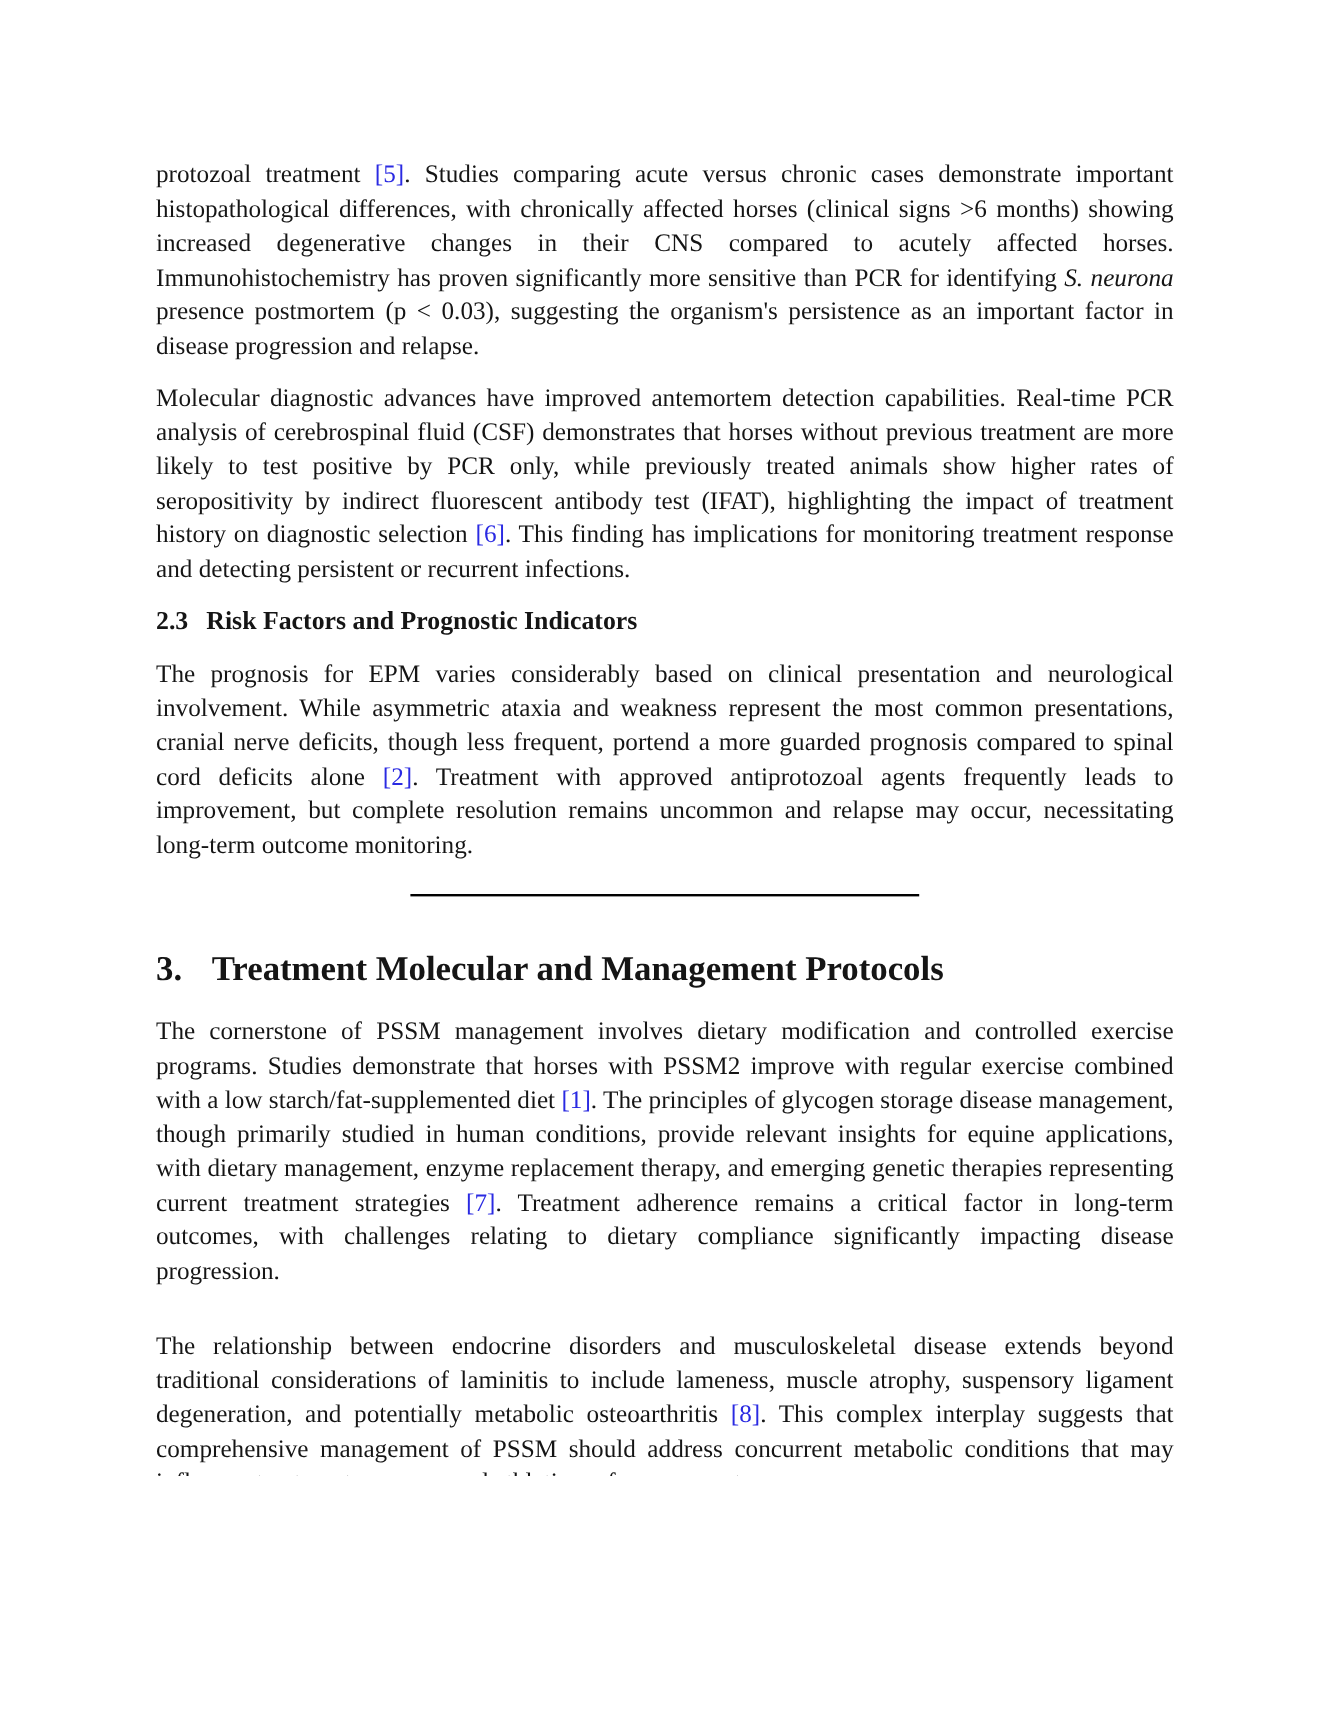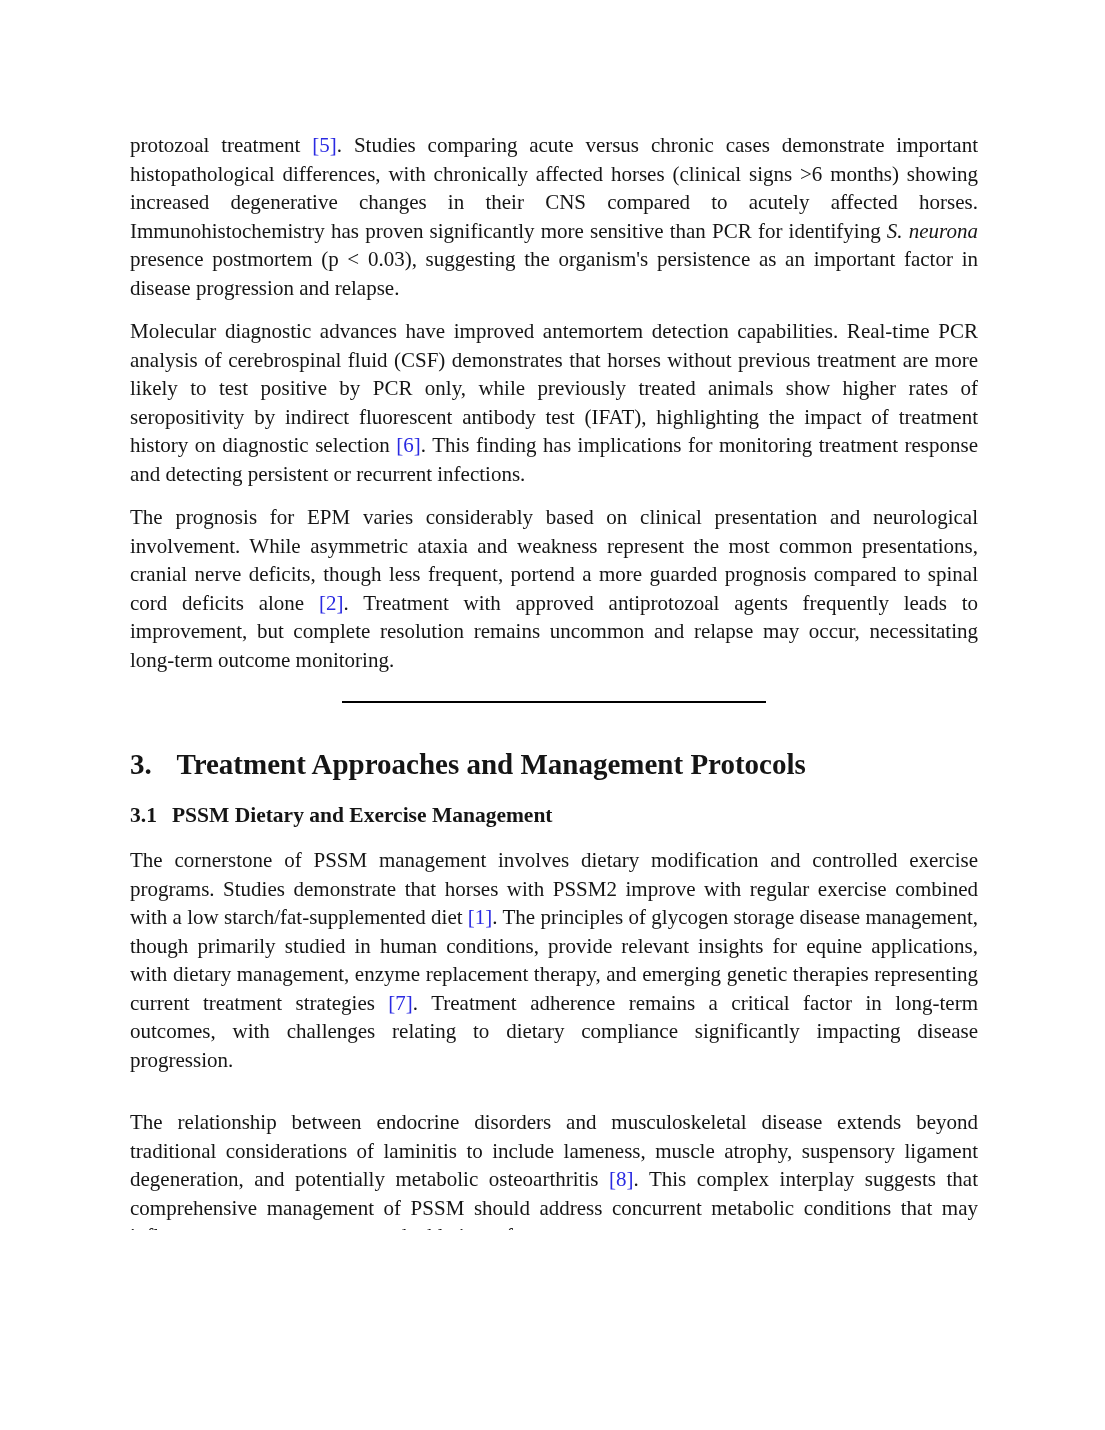--- a/index.html
+++ b/index.html
@@ -70,34 +70,34 @@
 </head>
 <body>
 
 <div class="page">
   <div class="content">
 
     <p class="body-par"><span>protozoal treatment </span><a class="cite" href="#">[5]</a><span>. Studies comparing acute versus chronic cases demonstrate important histopathological differences, with chronically affected horses (clinical signs &gt;6 months) showing increased degenerative changes in their CNS compared to acutely affected horses. Immunohistochemistry has proven significantly more sensitive than PCR for identifying </span><span class="it">S. neurona</span><span> presence postmortem (p &lt; 0.03), suggesting the organism's persistence as an important factor in disease progression and relapse.</span></p>
 
     <p class="body-par"><span>Molecular diagnostic advances have improved antemortem detection capabilities. Real-time PCR analysis of cerebrospinal fluid (CSF) demonstrates that horses without previous treatment are more likely to test positive by PCR only, while previously treated animals show higher rates of seropositivity by indirect fluorescent antibody test (IFAT), highlighting the impact of treatment history on diagnostic selection </span><a class="cite" href="#">[6]</a><span>. This finding has implications for monitoring treatment response and detecting persistent or recurrent infections.</span></p>
 
+    <h2 class="subsection">
+      <span class="hnum">2.3</span>
+      <span>Risk Factors and Prognostic Indicators</span>
+    </h2>
 
     <p class="body-par"><span>The prognosis for EPM varies considerably based on clinical presentation and neurological involvement. While asymmetric ataxia and weakness represent the most common presentations, cranial nerve deficits, though less frequent, portend a more guarded prognosis compared to spinal cord deficits alone </span><a class="cite" href="#">[2]</a><span>. Treatment with approved antiprotozoal agents frequently leads to improvement, but complete resolution remains uncommon and relapse may occur, necessitating long-term outcome monitoring.</span></p>
 
     <div class="divider"></div>
 
     <h1 class="section">
       <span class="hnum">3.</span>
-      <span>Treatment Approaches and Management Protocols</span>
+      <span>Treatment Molecular and Management Protocols</span>
     </h1>
 
-    <h2 class="subsection tight">
-      <span class="hnum">3.1</span>
-      <span>PSSM Dietary and Exercise Management</span>
-    </h2>
 
     <p class="body-par"><span>The cornerstone of PSSM management involves dietary modification and controlled exercise programs. Studies demonstrate that horses with PSSM2 improve with regular exercise combined with a low starch/fat-supplemented diet </span><a class="cite" href="#">[1]</a><span>. The principles of glycogen storage disease management, though primarily studied in human conditions, provide relevant insights for equine applications, with dietary management, enzyme replacement therapy, and emerging genetic therapies representing current treatment strategies </span><a class="cite" href="#">[7]</a><span>. Treatment adherence remains a critical factor in long-term outcomes, with challenges relating to dietary compliance significantly impacting disease progression.</span></p>
 
     <p class="body-par"><span>The relationship between endocrine disorders and musculoskeletal disease extends beyond traditional considerations of laminitis to include lameness, muscle atrophy, suspensory ligament degeneration, and potentially metabolic osteoarthritis </span><a class="cite" href="#">[8]</a><span>. This complex interplay suggests that comprehensive management of PSSM should address concurrent metabolic conditions that may influence treatment response and athletic performance outcomes.</span></p>
 
   </div>
 
   <div class="page-footer">
     <span>3</span>
   </div>

